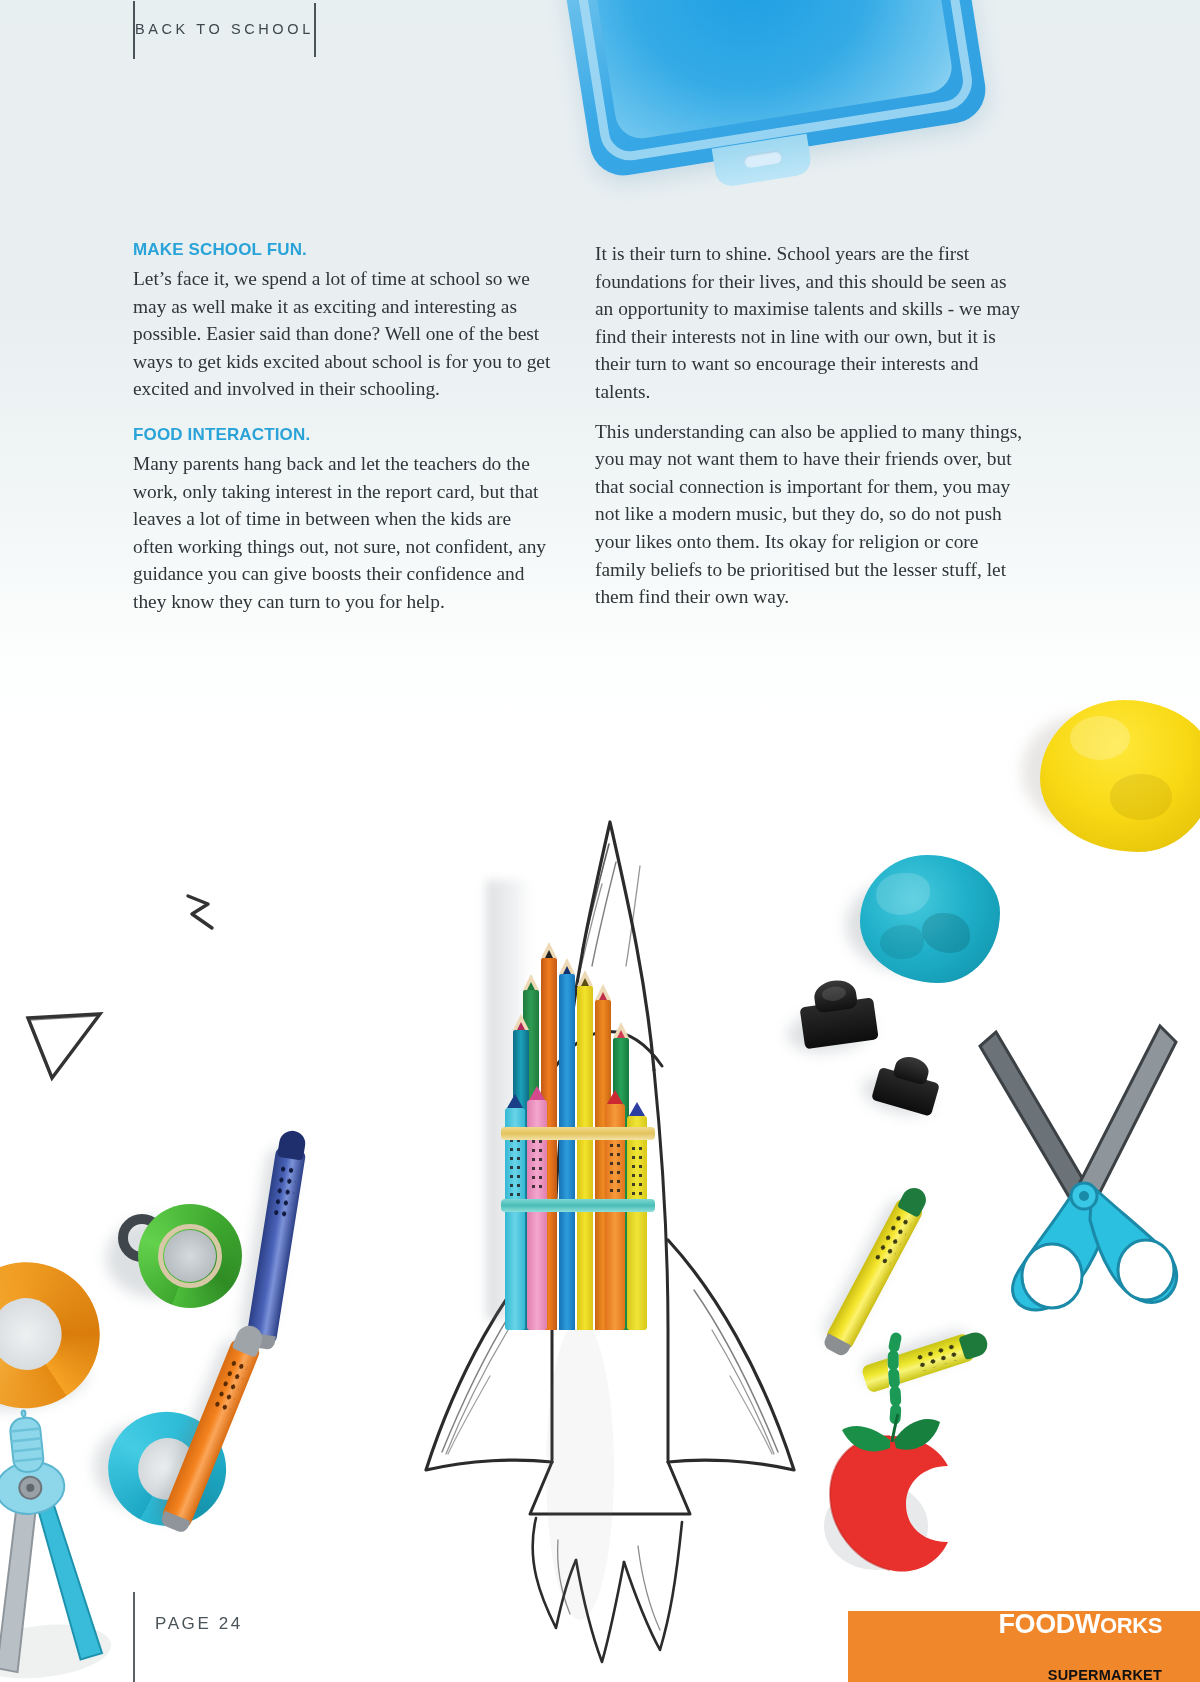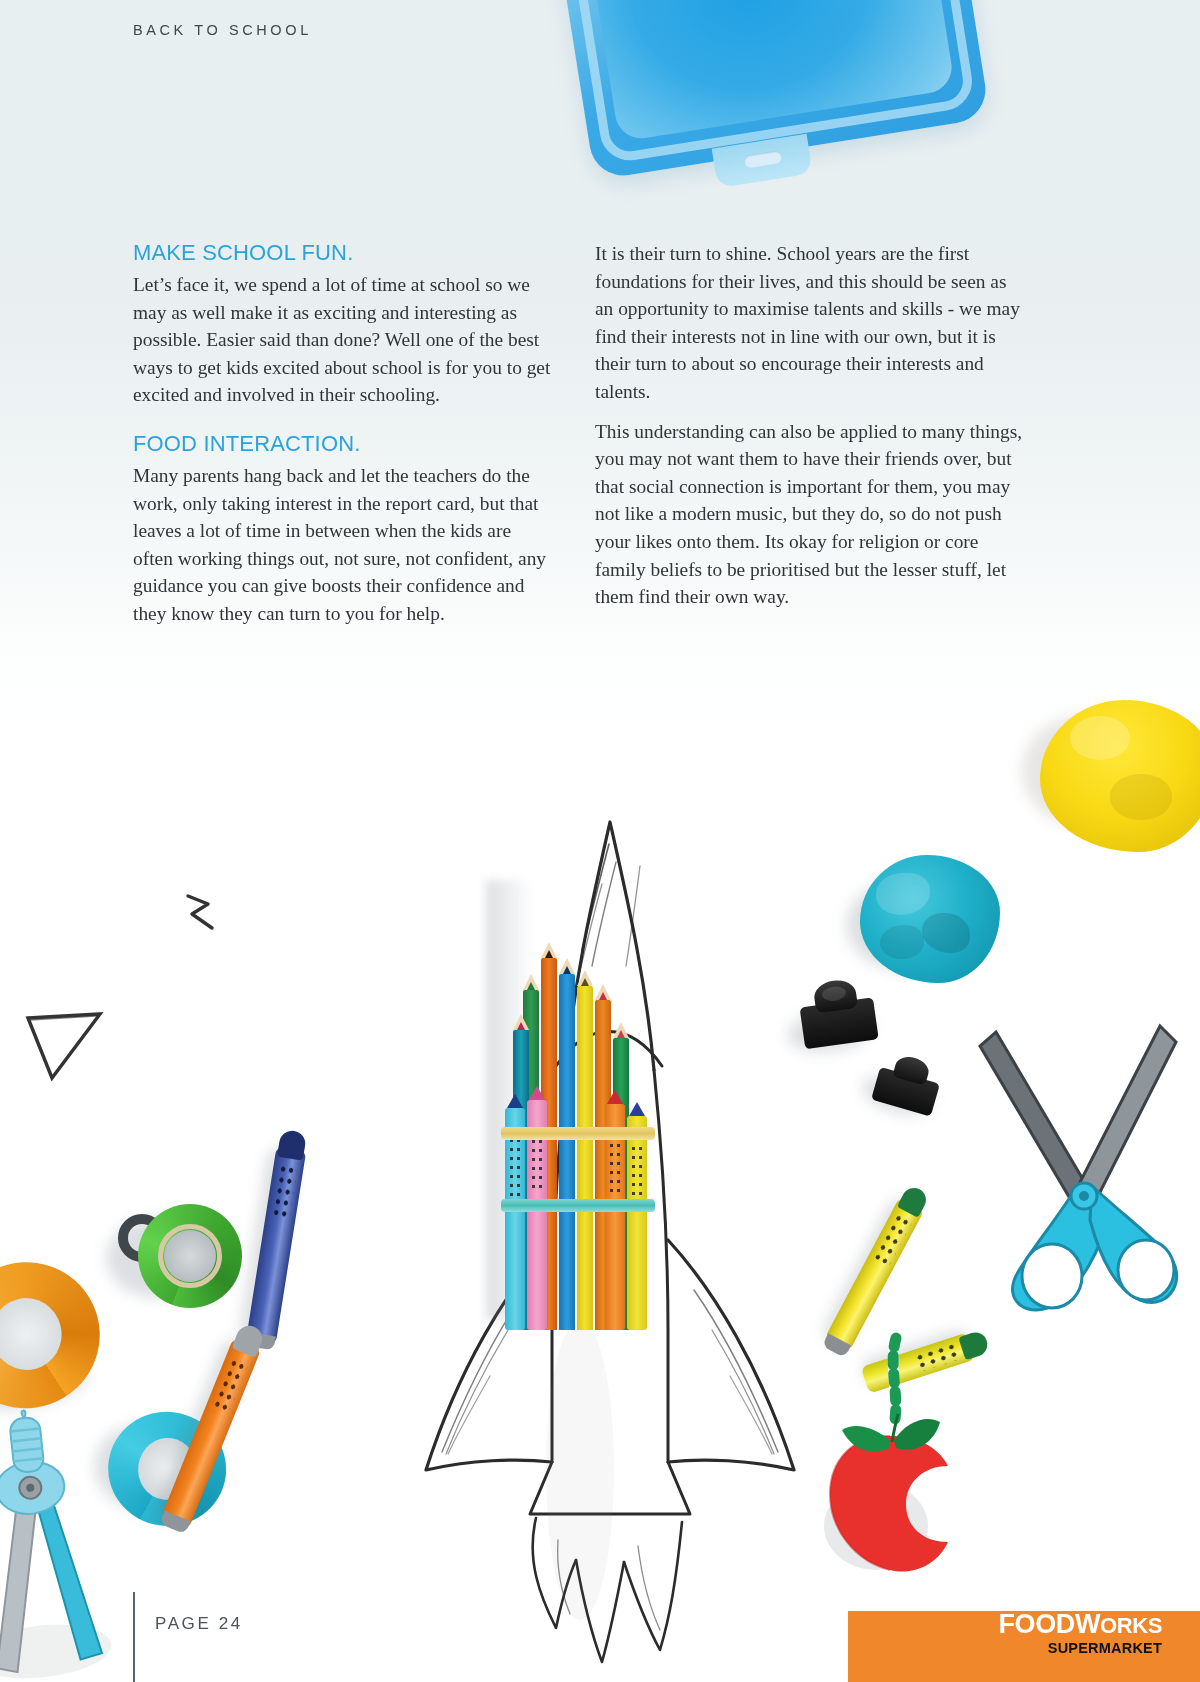--- a/index.html
+++ b/index.html
@@ -75,22 +75,20 @@
     box-shadow: inset 0 1px 2px rgba(90,150,190,.45);
   }
 
   
   .kicker {
     position: absolute;
     left: 133px; top: 0px;
     height: 60px;
     display: flex;
     align-items: center;
-    gap: 22px;
-    flex-direction: column;
   }
   .kicker .rule {
     width: 2px; height: 58px;
     background: #4a5358;
     display: block;
   }
   .kicker .rule.right { height: 54px; }
   .kicker-text {
     font-size: 14.5px;
     letter-spacing: 3.6px;
@@ -103,22 +101,22 @@
   .col {
     position: absolute;
     top: 240px;
     width: 420px;
   }
   .col-left  { left: 133px; }
   .col-right { left: 595px; width: 428px; }
 
   .sec-head {
     color: #2aa3d8;
-    font-size: 22px;
-    font-weight: 400;
+    font-size: 17px;
+    font-weight: 700;
     letter-spacing: .15px;
     margin-bottom: 5px;
   }
   .sec-head.spaced { margin-top: 22px; }
 
   .body-p {
     font-size: 19.4px;
     line-height: 27.6px;
     color: #2f3538;
     margin-bottom: 12px;
@@ -266,22 +264,23 @@
   }
 
   .brand {
     position: absolute;
     left: 848px; top: 1611px;
     width: 352px; height: 71px;
     background: #f0872a;
     display: flex;
     flex-direction: column;
     align-items: flex-end;
-    justify-content: flex-start;
+    justify-content: space-between;
     padding-right: 38px;
+    gap: 22px;
   }
   .brand-name {
     font-size: 27px;
     font-weight: 700;
     color: #ffffff;
     letter-spacing: -.4px;
     line-height: 1;
   }
   .brand-name .lc { font-size: 22px; }
   .brand-sub {
@@ -314,21 +313,21 @@
 
   <div class="col col-left">
     <div class="sec-head">MAKE SCHOOL FUN.</div>
     <p class="body-p">Let’s face it, we spend a lot of time at school so we may as well make it as exciting and interesting as possible. Easier said than done? Well one of the best ways to get kids excited about school is for you to get excited and involved in their schooling.</p>
 
     <div class="sec-head spaced">FOOD INTERACTION.</div>
     <p class="body-p">Many parents hang back and let the teachers do the work, only taking interest in the report card, but that leaves a lot of time in between when the kids are often working things out, not sure, not confident, any guidance you can give boosts their confidence and they know they can turn to you for help.</p>
   </div>
 
   <div class="col col-right">
-    <p class="body-p">It is their turn to shine. School years are the first foundations for their lives, and this should be seen as an opportunity to maximise talents and skills - we may find their interests not in line with our own, but it is their turn to about so encourage their interests and talents.</p>
+    <p class="body-p">It is their turn to shine. School years are the first foundations for their lives, and this should be seen as an opportunity to maximise talents and skills - we may find their interests not in line with our own, but it is their turn to want so encourage their interests and talents.</p>
     <p class="body-p">This understanding can also be applied to many things, you may not want them to have their friends over, but that social connection is important for them, you may not like a modern music, but they do, so do not push your likes onto them. Its okay for religion or core family beliefs to be prioritised but the lesser stuff, let them find their own way.</p>
   </div>
 
   <div class="rocket">
     <svg viewBox="0 0 560 912" xmlns="http://www.w3.org/2000/svg" fill="none" stroke="#2b2b2b" stroke-linecap="round" stroke-linejoin="round">
 
       <path d="M236 300 C244 210 262 132 280 52 C298 132 316 210 324 300" stroke-width="3.2"></path>
       <path d="M236 300 C228 380 222 470 222 560 L222 690" stroke-width="3"></path>
       <path d="M324 300 C332 380 338 470 338 560 L338 690" stroke-width="3"></path>
 

